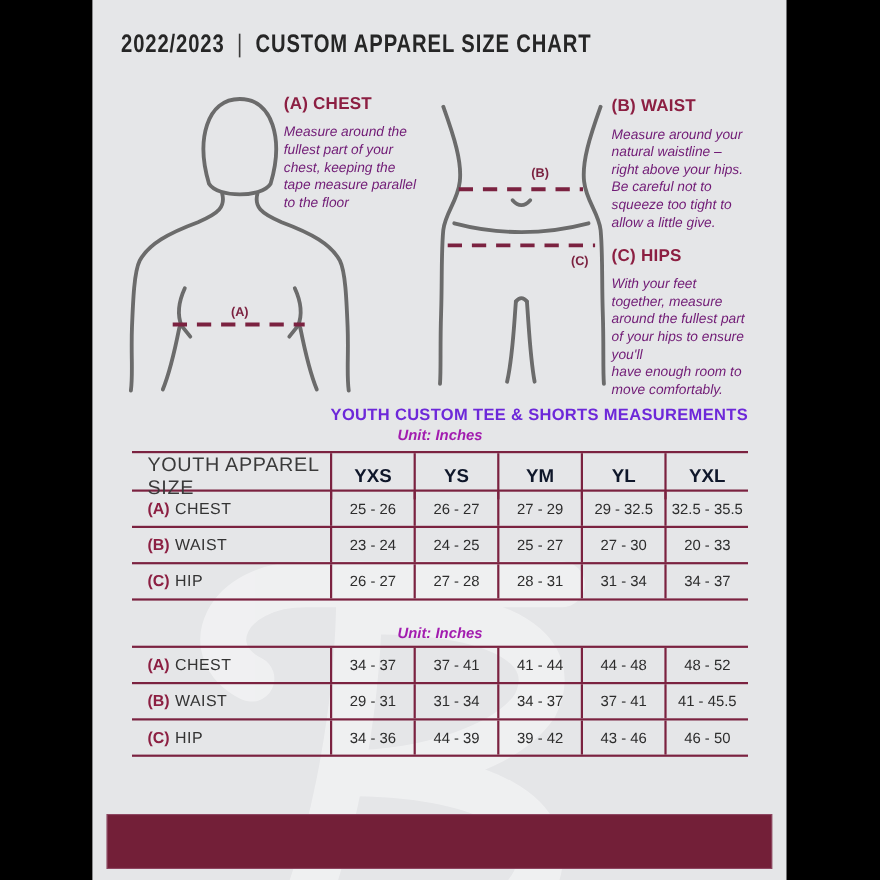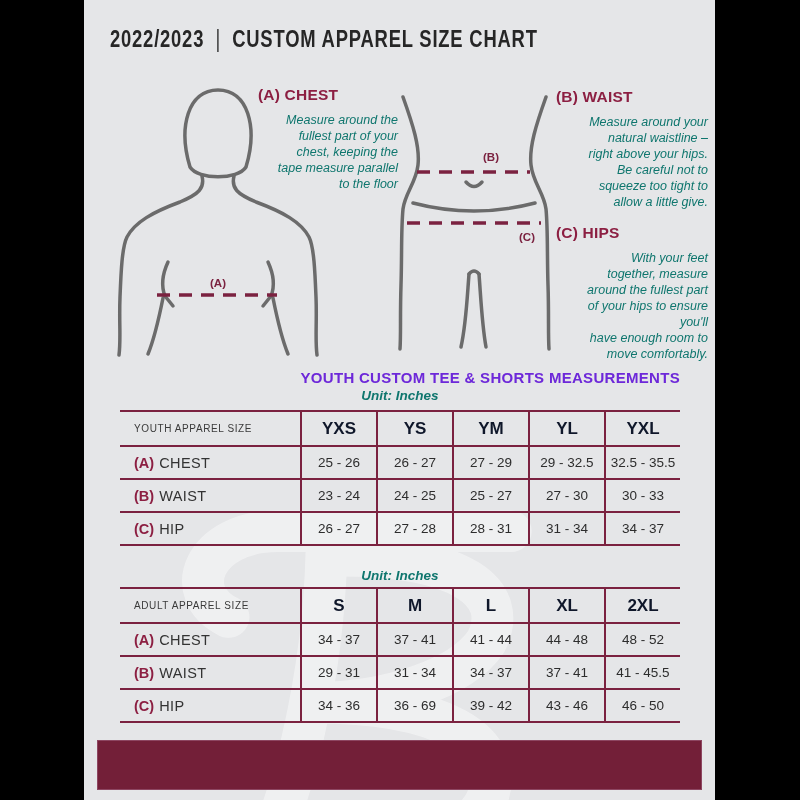--- a/index.html
+++ b/index.html
@@ -17,50 +17,50 @@
 
   
   .logo-stroke{fill:none;stroke-linecap:round;}
   .logo svg .logo-stroke{stroke:#8a8a8a;stroke-width:3.2;}
   .watermark{position:absolute;left:-15px;top:470px;width:540px;height:490px;opacity:.42;z-index:0;}
   .watermark .logo-stroke{stroke:#ffffff;stroke-width:3.4;}
 
   
   .sec{position:absolute;z-index:1;}
   .sec-h{font-size:15.5px;font-weight:800;color:#8c1f42;margin:0 0 8px 0;letter-spacing:.2px;}
-  .sec-p{font-size:12.5px;font-style:italic;color:#0f766e;line-height:1.28;white-space:pre-line;margin:0;text-align:right;}
+  .sec-p{font-size:12.5px;font-style:italic;color:#701a75;line-height:1.28;white-space:pre-line;margin:0;}
   .sec-a{left:174px;top:86px;width:140px;}
   .sec-b{left:472px;top:88px;width:152px;}
   .sec-c{left:472px;top:224px;width:152px;}
 
   .fig{position:absolute;z-index:1;}
   .fig-a{left:31px;top:82px;}
   .fig-b{left:305px;top:95px;}
   .body-stroke{fill:none;stroke:#6b6b6b;stroke-width:3.5;stroke-linecap:round;}
   .dash-line{stroke:#7b2240;stroke-width:3.5;stroke-dasharray:13 9;}
   .marker{font-size:11.5px;font-weight:800;fill:#7b2240;font-family:"Liberation Sans",sans-serif;}
 
   
   .tbl-title{position:absolute;left:36px;width:560px;text-align:right;font-size:15px;
              font-weight:700;color:#6d28d9;letter-spacing:.3px;z-index:1;}
   .tbl-unit{position:absolute;left:36px;width:560px;text-align:center;font-size:13.5px;
-            font-style:italic;font-weight:600;color:#0f766e;z-index:1;}
+            font-style:italic;font-weight:600;color:#a21caf;z-index:1;}
   .yt-title{top:369px;} .yt-unit{top:388px;} .yt-tbl{top:410px;}
   .ad-title{top:549px;} .ad-unit{top:568px;} .ad-tbl{top:587px;}
 
   .sizetable{position:absolute;left:36px;width:560px;border-top:2.5px solid #7b2240;
              border-bottom:2.5px solid #7b2240;z-index:1;}
   .trow{display:grid;grid-template-columns:180px repeat(5,76px);height:31px;border-bottom:2px solid #7b2240;}
   .trow.hrow{height:33px;}
   .trow:last-child{border-bottom:none;}
   .cell{display:flex;align-items:center;justify-content:center;border-left:2px solid #7b2240;
         font-size:13.5px;color:#2d2d2d;}
   .cell.first{border-left:none;justify-content:flex-start;padding-left:14px;}
   .hrow .cell{font-weight:700;font-size:17px;color:#0f172a;}
-  .hrow .cell.first{font-weight:400;font-size:10px;color:#3a3a3a;letter-spacing:.6px;}
+  .hrow .cell.first{font-weight:400;font-size:18px;color:#3a3a3a;letter-spacing:.6px;}
   .prefix{color:#8c1f42;font-weight:800;margin-right:5px;font-size:14.5px;}
   .lname{color:#333;font-size:14.5px;letter-spacing:.4px;}
 
   .footer-bar{position:absolute;left:13px;top:740px;width:605px;height:50px;background:#731f38;
               border:1px solid #8d4661;box-sizing:border-box;z-index:2;}
 </style>
 </head>
 <body>
 
 <div class="stage">
@@ -158,45 +158,37 @@
       </div>
       <div class="trow">
         <div class="cell first">
           <span class="prefix">(B)</span>
           <span class="lname">WAIST</span>
         </div>
         <div class="cell">23 - 24</div>
         <div class="cell">24 - 25</div>
         <div class="cell">25 - 27</div>
         <div class="cell">27 - 30</div>
-        <div class="cell">30 - 33</div>
+        <div class="cell">20 - 33</div>
       </div>
       <div class="trow">
         <div class="cell first">
           <span class="prefix">(C)</span>
           <span class="lname">HIP</span>
         </div>
         <div class="cell">26 - 27</div>
         <div class="cell">27 - 28</div>
         <div class="cell">28 - 31</div>
         <div class="cell">31 - 34</div>
         <div class="cell">34 - 37</div>
       </div>
     </div>
 
     <div class="tbl-unit ad-unit">Unit: Inches</div>
     <div class="sizetable ad-tbl">
-      <div class="trow hrow">
-        <div class="cell first">ADULT APPAREL SIZE</div>
-        <div class="cell">S</div>
-        <div class="cell">M</div>
-        <div class="cell">L</div>
-        <div class="cell">XL</div>
-        <div class="cell">2XL</div>
-      </div>
       <div class="trow">
         <div class="cell first">
           <span class="prefix">(A)</span>
           <span class="lname">CHEST</span>
         </div>
         <div class="cell">34 - 37</div>
         <div class="cell">37 - 41</div>
         <div class="cell">41 - 44</div>
         <div class="cell">44 - 48</div>
         <div class="cell">48 - 52</div>
@@ -211,21 +203,21 @@
         <div class="cell">34 - 37</div>
         <div class="cell">37 - 41</div>
         <div class="cell">41 - 45.5</div>
       </div>
       <div class="trow">
         <div class="cell first">
           <span class="prefix">(C)</span>
           <span class="lname">HIP</span>
         </div>
         <div class="cell">34 - 36</div>
-        <div class="cell">36 - 69</div>
+        <div class="cell">44 - 39</div>
         <div class="cell">39 - 42</div>
         <div class="cell">43 - 46</div>
         <div class="cell">46 - 50</div>
       </div>
     </div>
 
     <div class="footer-bar"></div>
   </div>
 </div>
 

